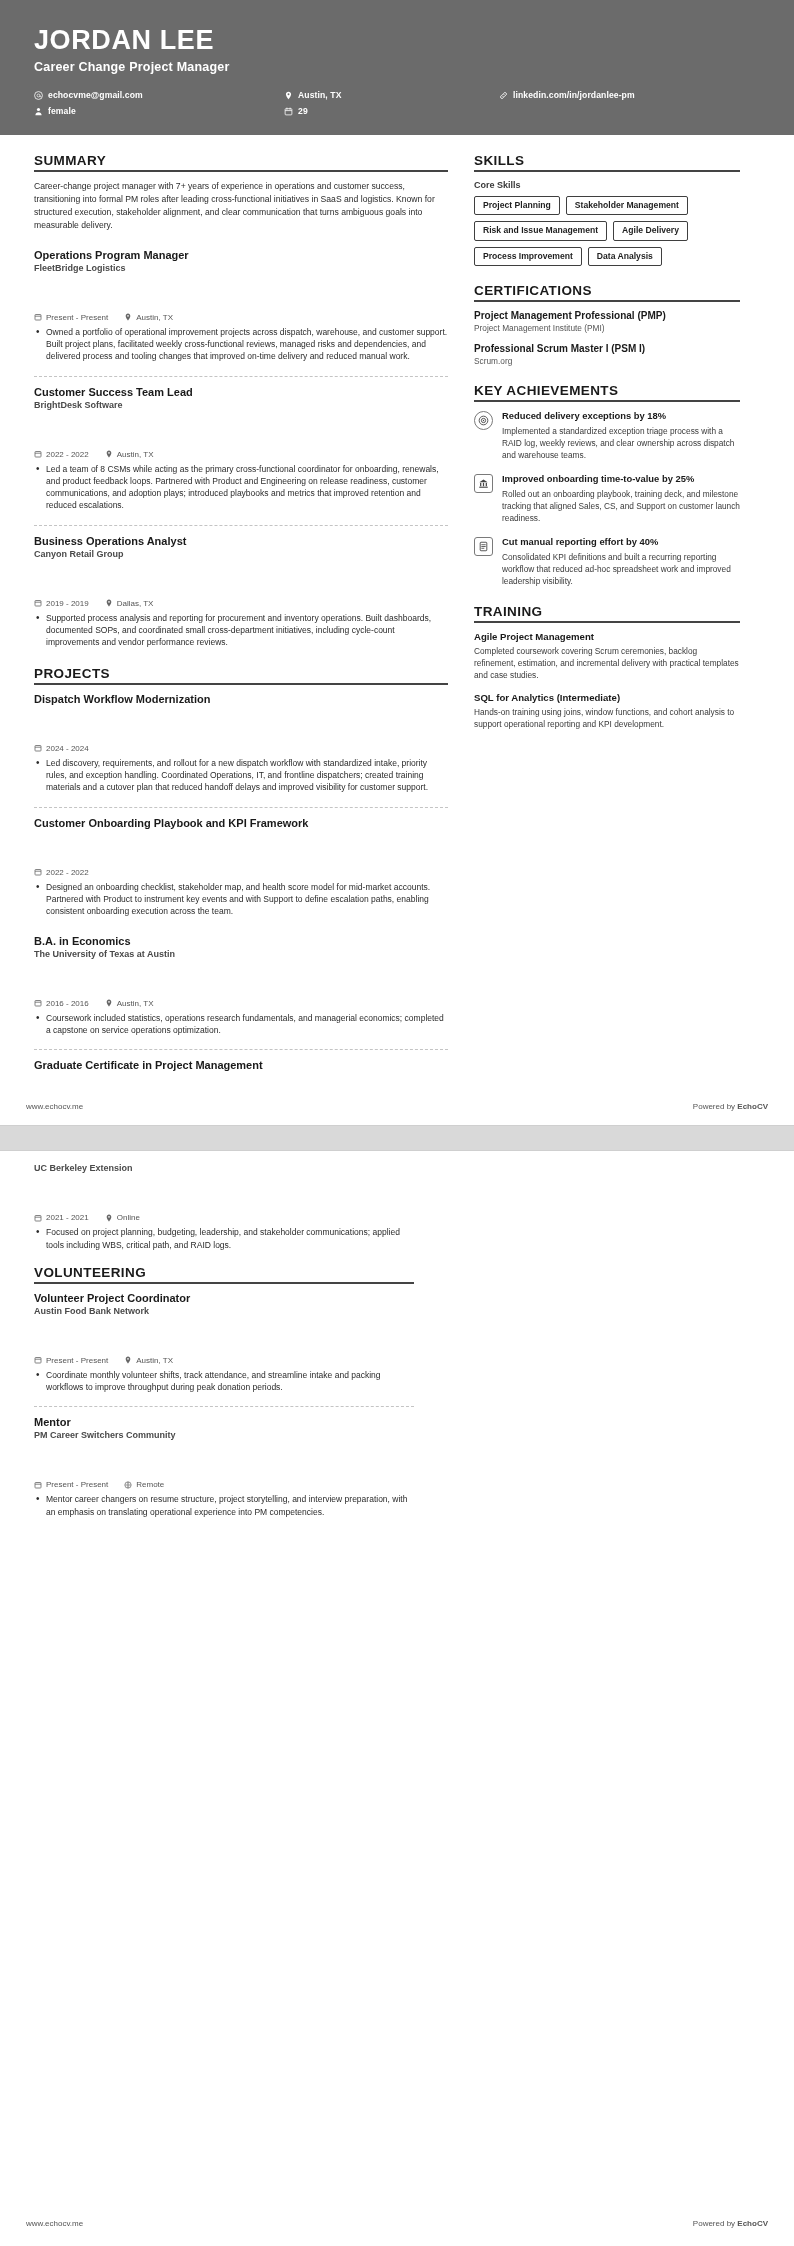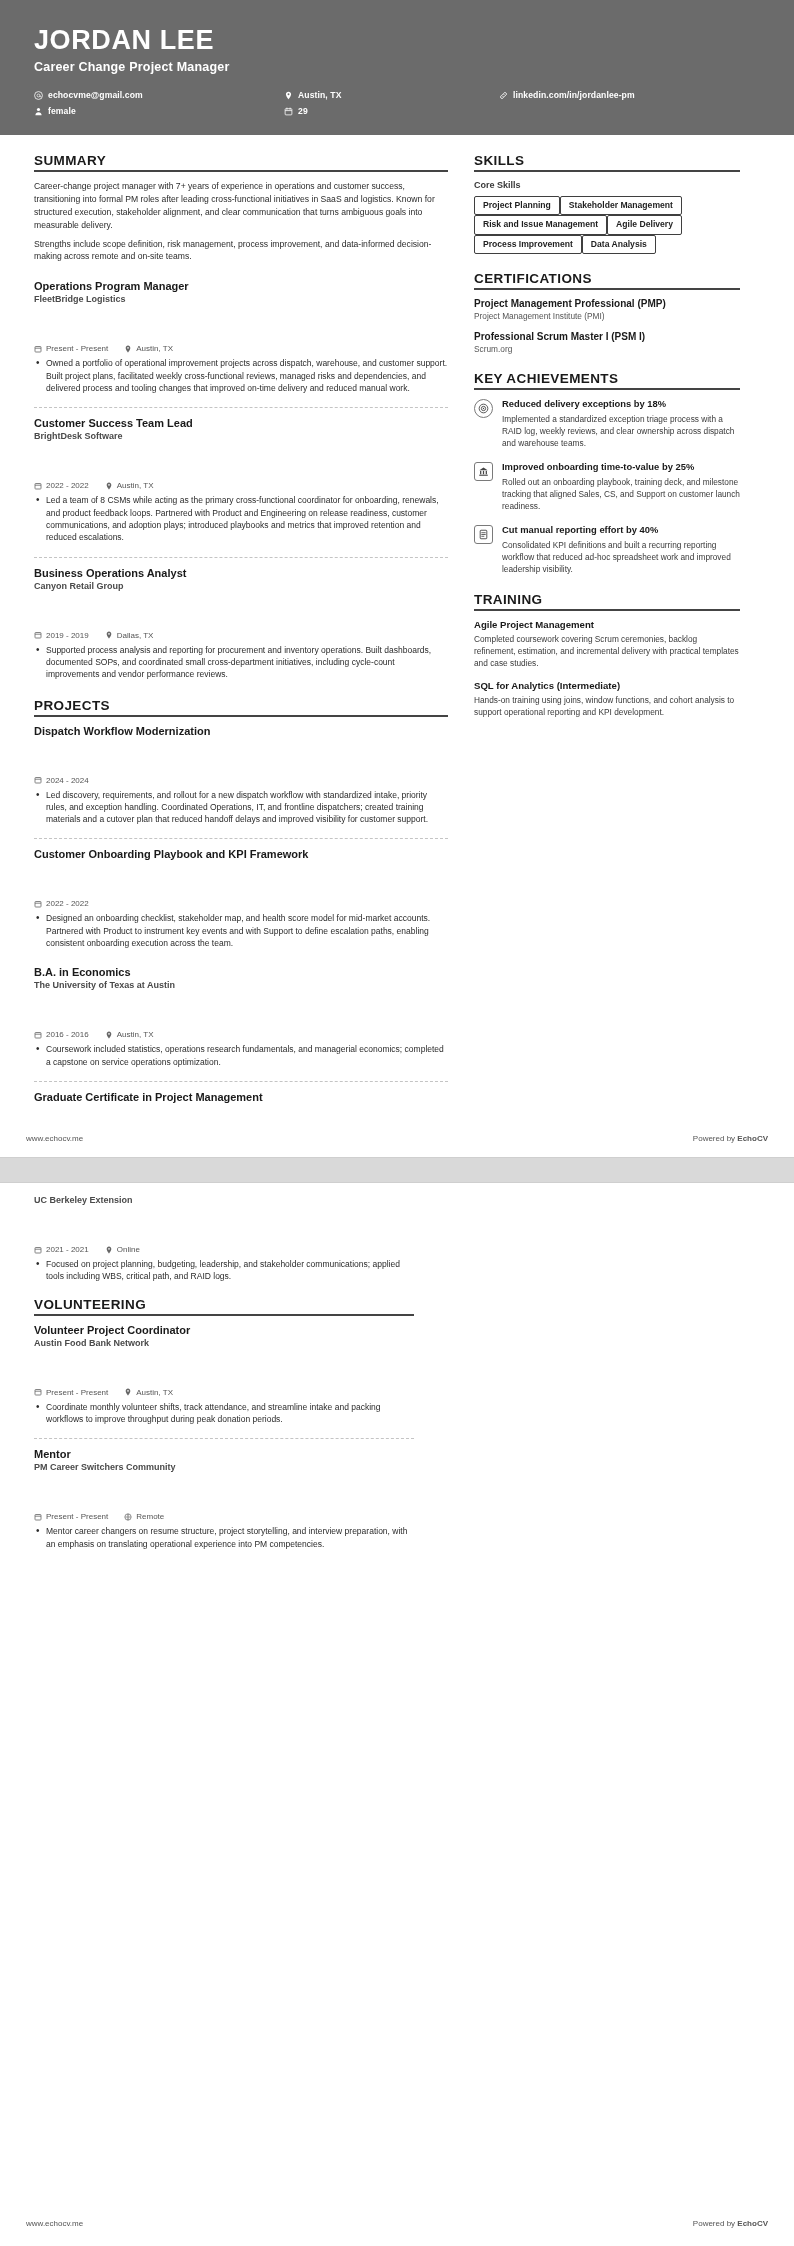--- a/index.html
+++ b/index.html
@@ -121,21 +121,21 @@
     margin: 9px 0 9px 0;
   }
 
   
   .skills-sub {
     font-size: 9px;
     font-weight: bold;
     color: #3a3a3a;
     margin-bottom: 6px;
   }
-  .chips { display: flex; flex-wrap: wrap; }
+  .chips { display: flex; flex-wrap: wrap; gap: 6px; }
   .chip {
     border: 1px solid #3f3f3f;
     border-radius: 2px;
     font-size: 8.6px;
     font-weight: bold;
     color: #1f1f1f;
     padding: 4px 8px;
     background: #fff;
     line-height: 1.1;
   }
@@ -250,21 +250,20 @@
     </div>
   </div>
 
   <div class="body">
 
     <div class="col-left">
 
       <div class="sec">
         <div class="sec-title">SUMMARY</div>
         <div class="para">Career-change project manager with 7+ years of experience in operations and customer success, transitioning into formal PM roles after leading cross-functional initiatives in SaaS and logistics. Known for structured execution, stakeholder alignment, and clear communication that turns ambiguous goals into measurable delivery.</div>
-        <div class="para">Strengths include scope definition, risk management, process improvement, and data-informed decision-making across remote and on-site teams.</div>
       </div>
 
       <div class="sec">
 
         <div class="entry">
           <div class="entry-title">Operations Program Manager</div>
           <div class="entry-org">FleetBridge Logistics</div>
           <div class="meta-row">
             <span class="meta-item">
               <span class="ico"><svg width="8" height="8" viewBox="0 0 16 16">

